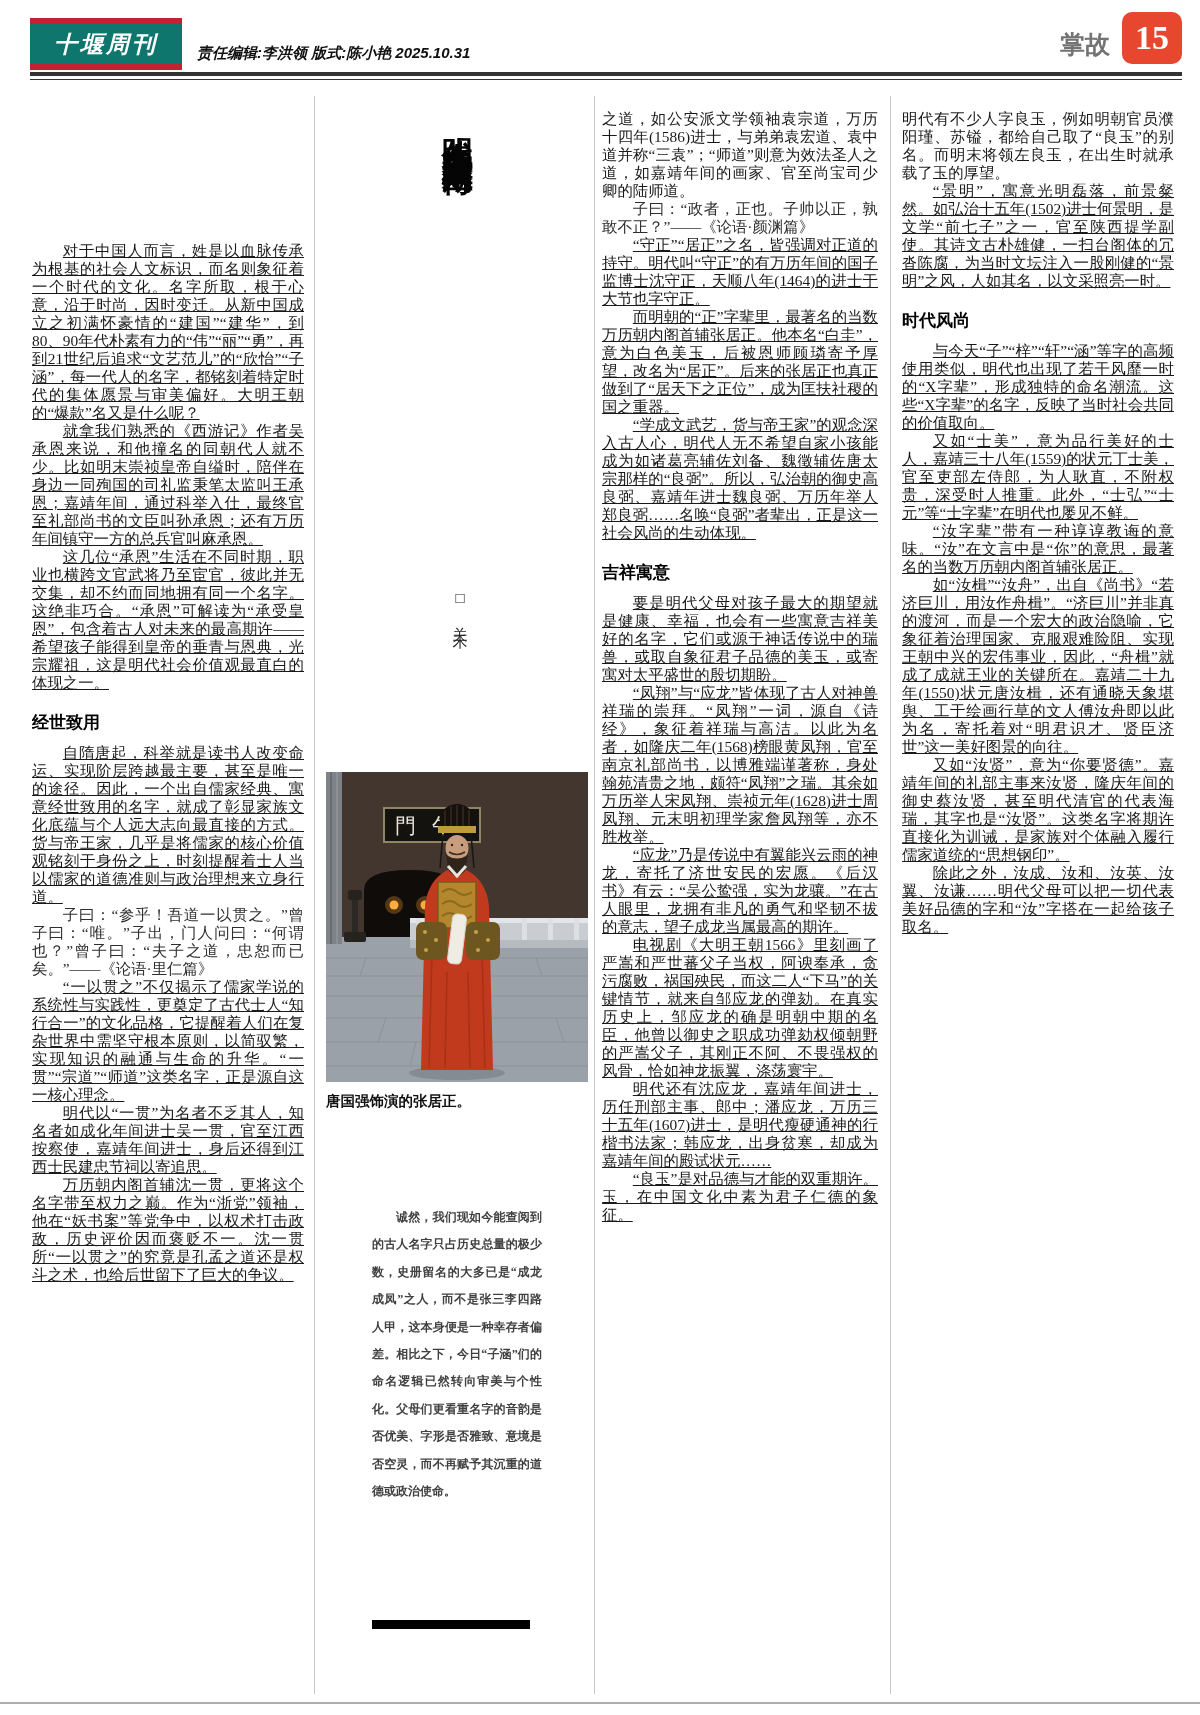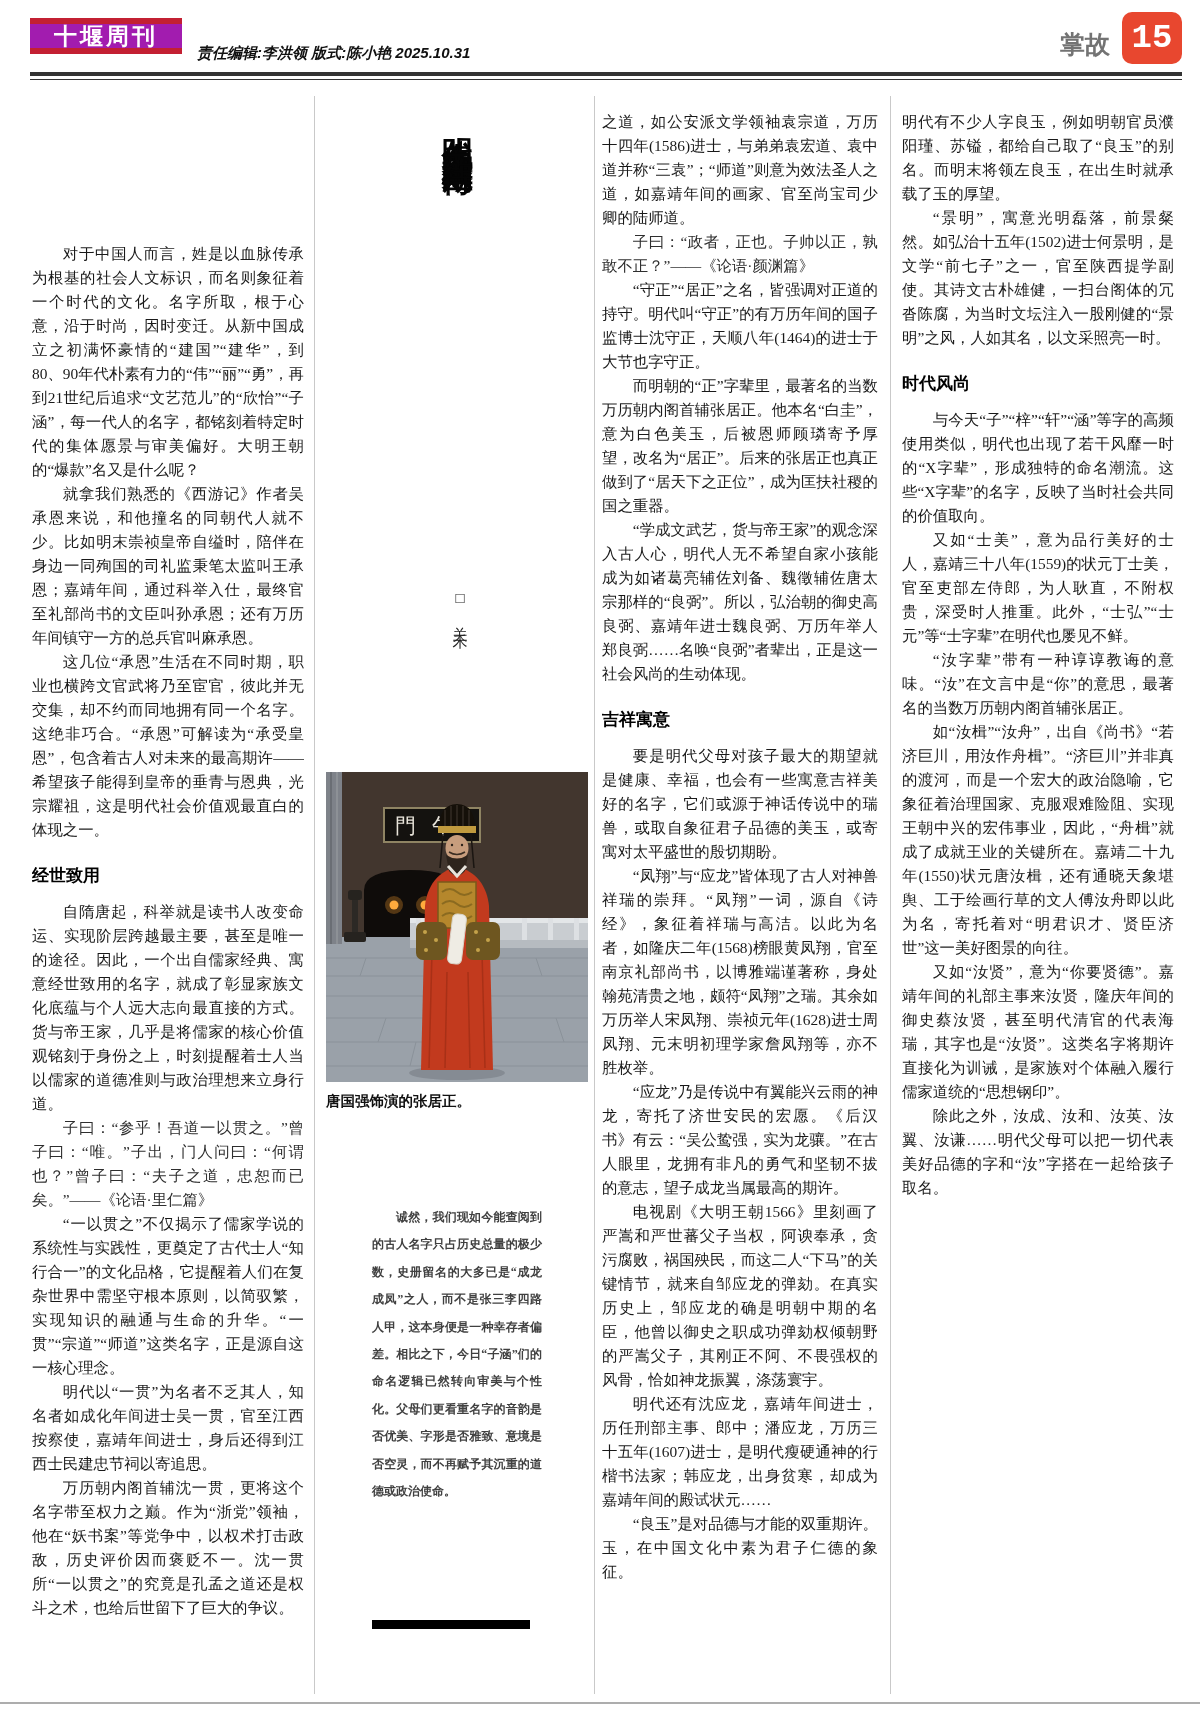--- a/index.html
+++ b/index.html
@@ -1,45 +1,45 @@
 <!DOCTYPE html>
 <html><head>
 <meta charset="utf-8">
 <style>
   html,body{margin:0;padding:0;background:#e9e9e9;}
   #page{position:relative;width:1200px;height:1715px;background:#ffffff;margin:0 auto;overflow:hidden;
         font-family:"Liberation Serif","DejaVu Serif",serif;color:#1a1a1a;}
   
   #masthead{position:absolute;left:30px;top:18px;width:152px;}
   .m-stripe{height:6px;background:#c32032;}
-  .m-core{height:24px;background:#a21caf;color:#fff;display:flex;align-items:center;justify-content:center;
-          font-weight:700;font-size:23px;letter-spacing:3px;font-family:"Liberation Serif",serif;}
+  .m-core{height:40px;background:#0f766e;color:#fff;display:flex;align-items:center;justify-content:center;
+          font-weight:700;font-size:23px;letter-spacing:3px;font-family:"Liberation Serif",serif;font-style:italic;}
   #editor-line{position:absolute;left:197px;top:44px;font-family:"Liberation Sans","DejaVu Sans",sans-serif;
           font-weight:700;font-style:italic;font-size:15px;color:#111;}
   #section-label{position:absolute;left:1060px;top:28px;font-family:"Liberation Sans",sans-serif;
           font-weight:700;font-size:25px;color:#737373;}
   #page-number-box{position:absolute;left:1122px;top:12px;width:60px;height:52px;border-radius:10px;
-          background:#e8472f;color:#fff;font-family:Liberation Mono, monospace;font-weight:700;
+          background:#e8472f;color:#fff;font-family:Liberation Serif, serif;font-weight:700;
           font-size:34px;display:flex;align-items:center;justify-content:center;}
   #header-rule{position:absolute;left:30px;top:72px;width:1152px;height:3px;
           border-top:4px solid #333;border-bottom:1px solid #333;}
   #bottom-rule{position:absolute;left:0;top:1702px;width:1200px;height:2px;background:#adadad;}
   .vrule{position:absolute;top:96px;height:1598px;width:1px;background:#c9c9c9;}
   
   #vtitle{position:absolute;left:436px;top:114px;height:480px;writing-mode:vertical-rl;text-orientation:upright;
           font-weight:700;font-size:31px;letter-spacing:2px;color:#050505;}
   #vauthor{position:absolute;left:450px;top:590px;writing-mode:vertical-rl;text-orientation:upright;
           font-size:15px;letter-spacing:8px;color:#222;}
   
-  .col{position:absolute;font-size:15.4px;line-height:24px;text-align:justify;overflow:hidden;color:#191919;}
+  .col{position:absolute;font-size:15.4px;line-height:18px;text-align:justify;overflow:hidden;color:#191919;}
   #col1{left:32px;top:242px;width:272px;height:1452px;}
   #col3{left:602px;top:110px;width:276px;height:1592px;}
   #col4{left:902px;top:110px;width:272px;height:1592px;}
   .blk{margin:0;}
-  .blk-body{text-indent:2em;}
+  .blk-body{text-indent:2em;text-decoration:underline;}
   .blk-lead{text-indent:0;}
   .blk-quote{text-indent:2em;color:#2e2e2e;}
   .blk-head{font-family:"Liberation Sans","DejaVu Sans",sans-serif;font-weight:700;font-size:17px;
             text-indent:0;margin:22px 0 12px 0;color:#000;}
   
   #photo{position:absolute;left:326px;top:772px;width:262px;height:310px;}
   #photo-caption{position:absolute;left:326px;top:1092px;width:262px;text-align:left;
             font-family:"Liberation Sans",sans-serif;font-weight:700;font-size:14.5px;color:#111;}
   
   #highlight{position:absolute;left:372px;top:1204px;width:170px;font-weight:700;font-size:12px;

